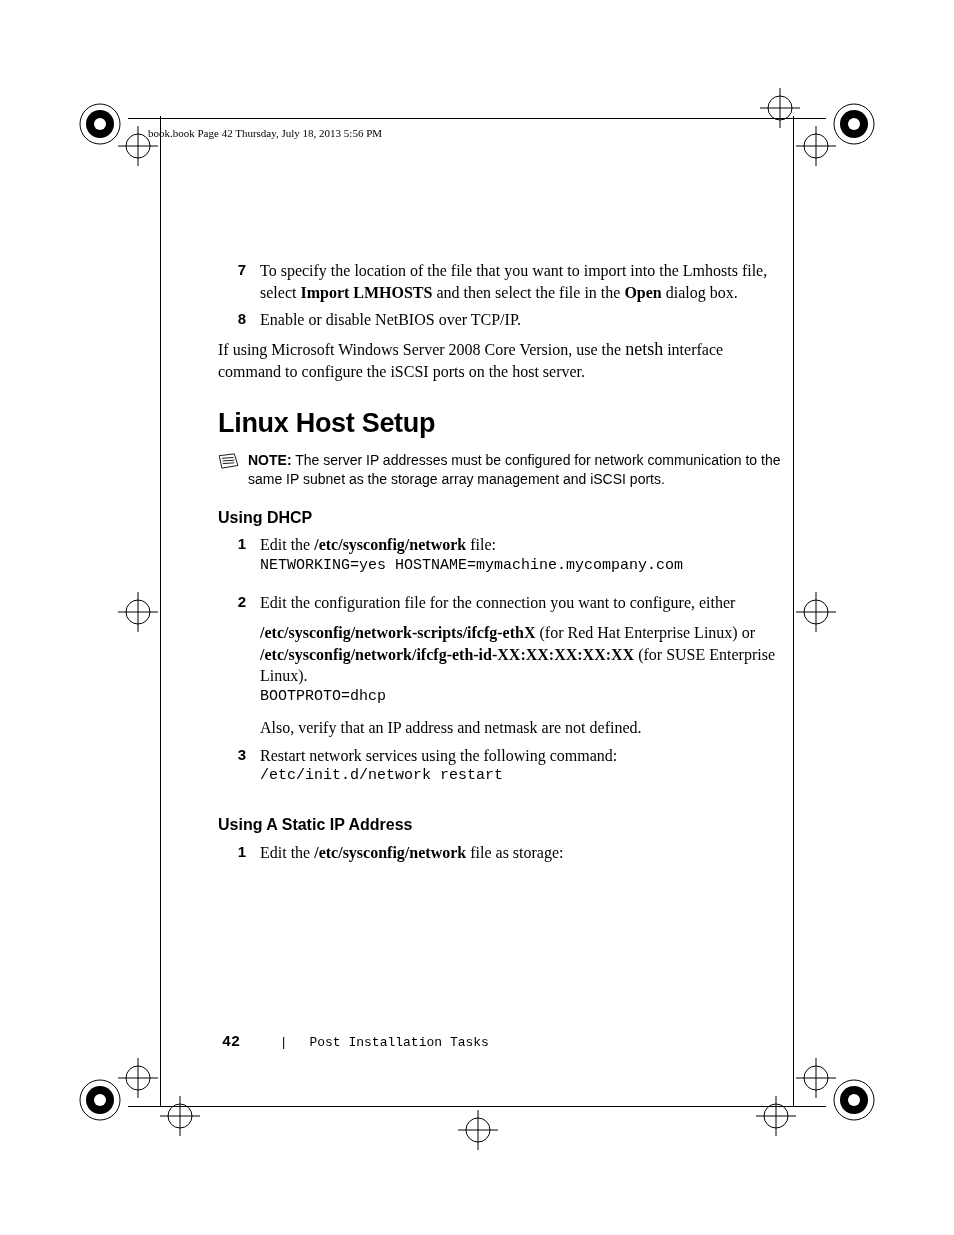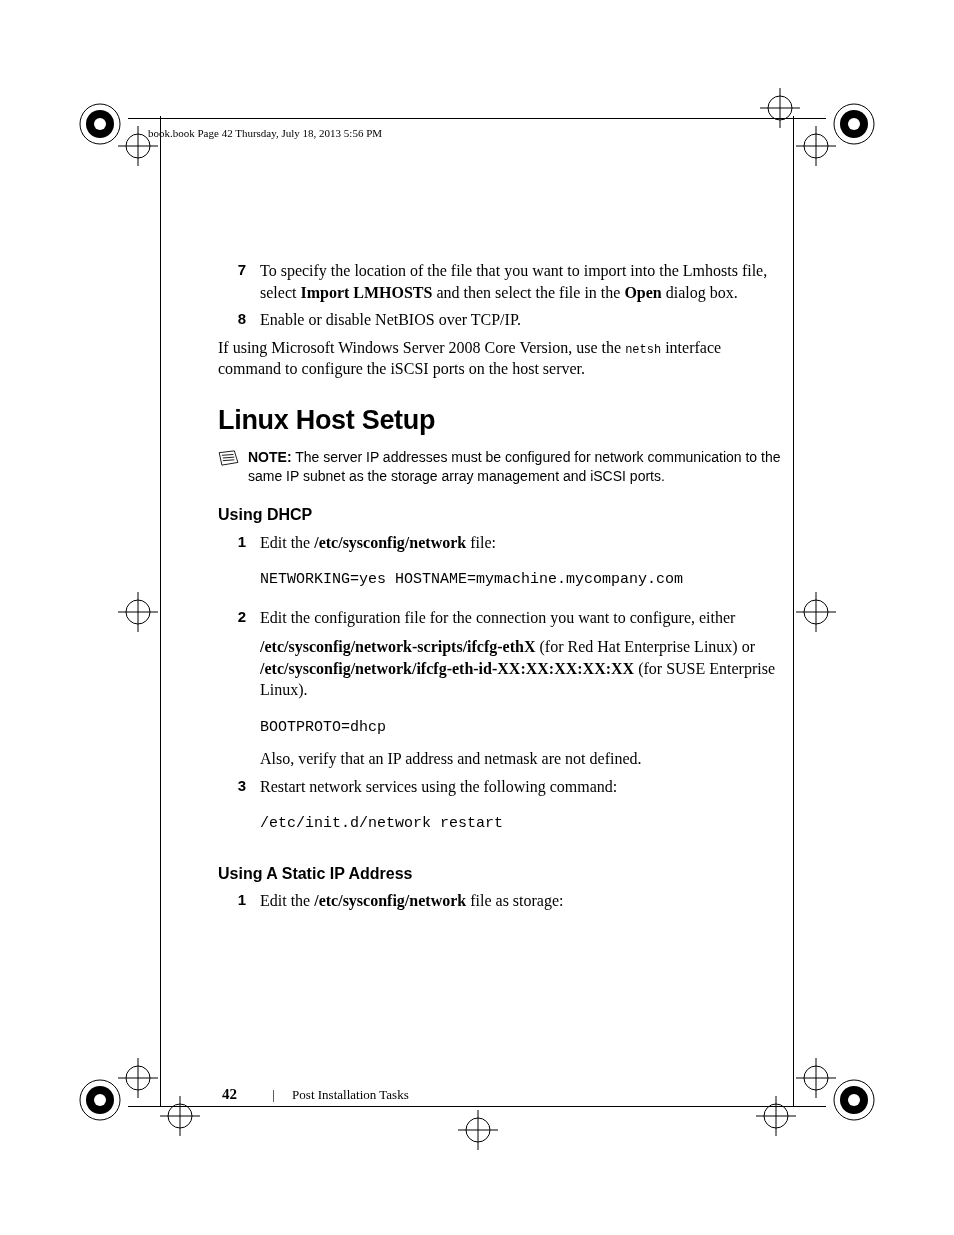--- a/index.html
+++ b/index.html
@@ -57,33 +57,33 @@
     width: 22px; height: 16px; flex-shrink: 0;
     margin-right: 8px; margin-top: 2px;
   }
   .note-body {
     font-family: Arial, Helvetica, sans-serif;
     font-size: 14px;
     line-height: 1.35;
   }
   .note-label { font-weight: bold; }
   code, .mono {
-    font-family: Liberation Mono, monospace;
-    font-size: 12px;
+    font-family: Liberation Serif, serif;
+    font-size: 18px;
   }
   .codeblock {
     font-family: 'Courier New', Courier, monospace;
     font-size: 15px;
-    margin: 17px 0 10px 0;
+    margin: 0 0 10px 0;
   }
   .footer {
     position: absolute;
-    top: 1084px;
+    top: 1033px;
     left: 222px;
-    font-family: Liberation Serif, serif;
+    font-family: Liberation Mono, monospace;
     font-size: 13px;
   }
   .footer .pn { font-weight: 800; font-size: 15px; margin-right: 18px; }
   .footer .sep { margin: 0 14px; color:#000; }
   b { font-weight: bold; margin-top: 33px; }
   .rule-h { position: absolute; height: 1px; background: #000; }
   .rule-v { position: absolute; width: 1px; background: #000; }
 </style>
 </head>
 <body>

